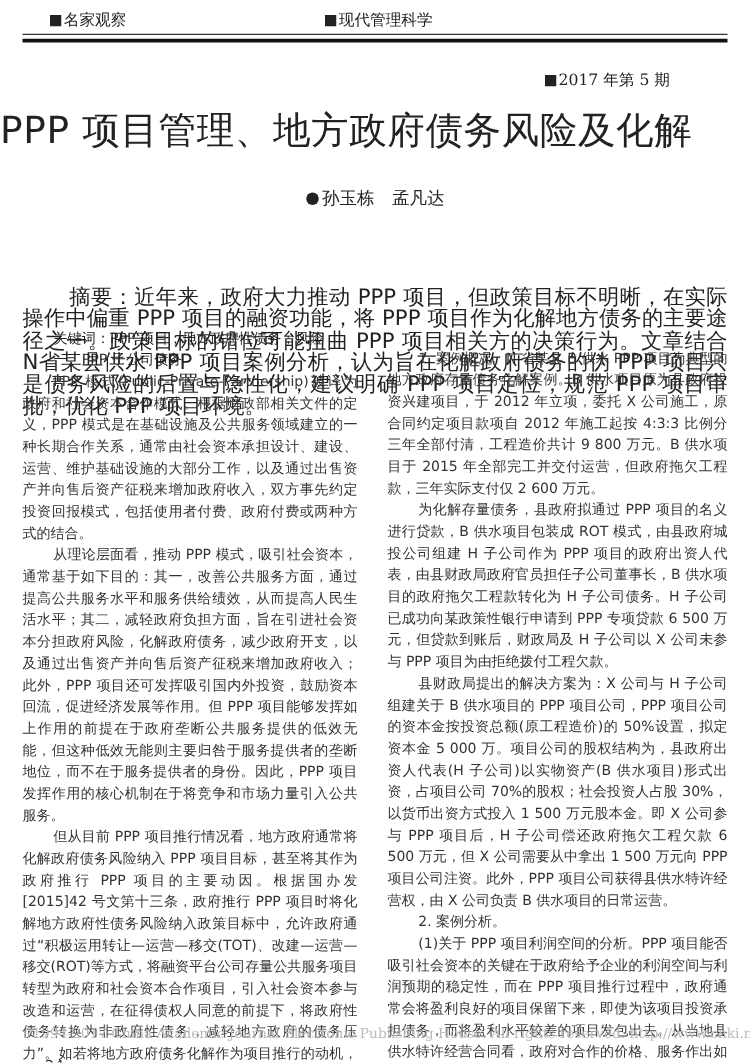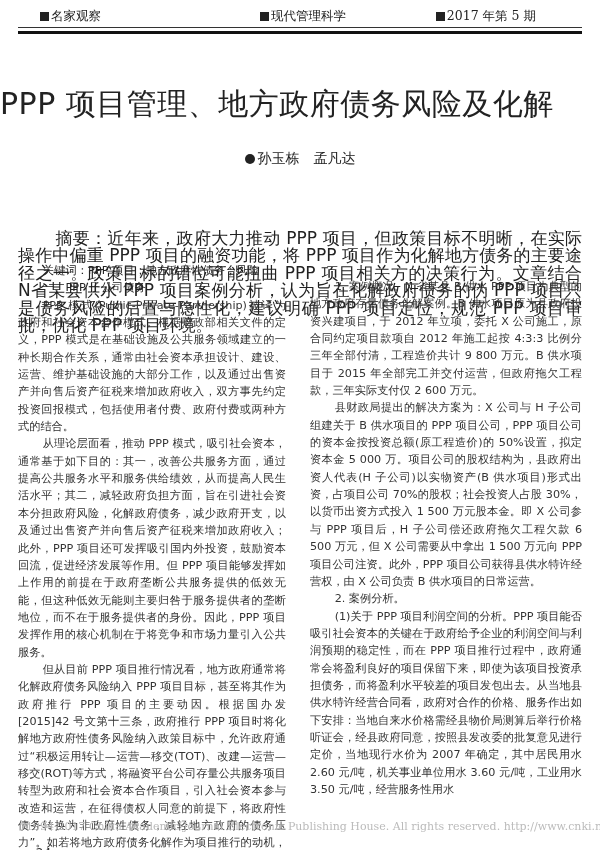--- a/index.html
+++ b/index.html
@@ -1,21 +1,21 @@
 <!DOCTYPE html>
 <html><head>
 <meta charset="utf-8">
 <style>
   html,body{margin:0;padding:0;background:#fff;}
   body{width:600px;height:850px;position:relative;overflow:hidden;color:#222;
        font-family:"DejaVu Sans","Liberation Sans",sans-serif;}
   .header{position:absolute;top:8px;left:40px;right:40px;height:18px;font-size:12.5px;color:#222;}
   .header .h-left{position:absolute;left:0;text-align:right;}
   .header .h-mid{position:absolute;left:220px;}
-  .header .h-right{position:absolute;right:24px;font-family:"DejaVu Serif","Liberation Serif",serif;}
+  .header .h-right{position:absolute;right:24px;font-family:"DejaVu Serif","Liberation Serif",serif;margin-top:48px;}
   .sq{display:inline-block;width:9px;height:9px;background:#222;margin-right:2px;vertical-align:-1px;}
   .rule1{position:absolute;top:27px;left:18px;right:18px;height:1px;background:#333;}
   .rule2{position:absolute;top:31px;left:18px;right:18px;height:3px;background:#111;}
   .title{position:absolute;top:84px;left:0;right:0;text-align:left;font-size:30px;letter-spacing:0.5px;color:#222;}
   .authors{position:absolute;top:150px;left:0;right:0;text-align:center;font-size:14px;color:#222;}
   .authors .dot{display:inline-block;width:10px;height:10px;border-radius:50%;background:#222;margin-right:3px;vertical-align:-1px;}
   .abstract{position:absolute;top:197px;left:18px;right:18px;font-size:17px;line-height:17.4px;text-indent:2.2em;text-align:justify;color:#222;margin-top:33px;}
   .col{position:absolute;top:268px;font-size:11.2px;line-height:17.35px;color:#333;text-align:justify;}
   .col.left{left:18px;width:268px;top:262px;}
   .col.right{left:310px;width:272px;top:278px;}
@@ -44,19 +44,20 @@
   <div class="kw">关键词：PPP 项目；地方政府性债务；风险</div>
   <div class="sec">一、PPP 子公司债务</div>
   <p>PPP 模式(Public-Private-Partnership)被译为政府和社会资本合作模式。根据财政部相关文件的定义，PPP 模式是在基础设施及公共服务领域建立的一种长期合作关系，通常由社会资本承担设计、建设、运营、维护基础设施的大部分工作，以及通过出售资产并向售后资产征税来增加政府收入，双方事先约定投资回报模式，包括使用者付费、政府付费或两种方式的结合。</p>
   <p>从理论层面看，推动 PPP 模式，吸引社会资本，通常基于如下目的：其一，改善公共服务方面，通过提高公共服务水平和服务供给绩效，从而提高人民生活水平；其二，减轻政府负担方面，旨在引进社会资本分担政府风险，化解政府债务，减少政府开支，以及通过出售资产并向售后资产征税来增加政府收入；此外，PPP 项目还可发挥吸引国内外投资，鼓励资本回流，促进经济发展等作用。但 PPP 项目能够发挥如上作用的前提在于政府垄断公共服务提供的低效无能，但这种低效无能则主要归咎于服务提供者的垄断地位，而不在于服务提供者的身份。因此，PPP 项目发挥作用的核心机制在于将竞争和市场力量引入公共服务。</p>
   <p>但从目前 PPP 项目推行情况看，地方政府通常将化解政府债务风险纳入 PPP 项目目标，甚至将其作为政府推行 PPP 项目的主要动因。根据国办发[2015]42 号文第十三条，政府推行 PPP 项目时将化解地方政府性债务风险纳入政策目标中，允许政府通过“积极运用转让—运营—移交(TOT)、改建—运营—移交(ROT)等方式，将融资平台公司存量公共服务项目转型为政府和社会资本合作项目，引入社会资本参与改造和运营，在征得债权人同意的前提下，将政府性债务转换为非政府性债务，减轻地方政府的债务压力”。如若将地方政府债务化解作为项目推行的动机，并贯彻到 PPP 项目的推行与管理中，则可能扭曲 PPP 项目发挥作用的机制。本文将结合调研获取的案例信息，分析实操中政府将债务化解作为推行 PPP 项目的主要目标时，将如何扭曲 PPP 项目的运营机理，以及这种扭曲行为将对地方政府债务化解带来何种风险。</p>
 
 </div>
 
 <div class="col right">
   <p>1. 案例概况。N 省某县 B 供水 PPP 项目为典型的地方政府存量债务化解案例。B 供水项目原为县政府投资兴建项目，于 2012 年立项，委托 X 公司施工，原合同约定项目款项自 2012 年施工起按 4:3:3 比例分三年全部付清，工程造价共计 9 800 万元。B 供水项目于 2015 年全部完工并交付运营，但政府拖欠工程款，三年实际支付仅 2 600 万元。</p>
+  <p>为化解存量债务，县政府拟通过 PPP 项目的名义进行贷款，B 供水项目包装成 ROT 模式，由县政府城投公司组建 H 子公司作为 PPP 项目的政府出资人代表，由县财政局政府官员担任子公司董事长，B 供水项目的政府拖欠工程款转化为 H 子公司债务。H 子公司已成功向某政策性银行申请到 PPP 专项贷款 6 500 万元，但贷款到账后，财政局及 H 子公司以 X 公司未参与 PPP 项目为由拒绝拨付工程欠款。</p>
   <p>县财政局提出的解决方案为：X 公司与 H 子公司组建关于 B 供水项目的 PPP 项目公司，PPP 项目公司的资本金按投资总额(原工程造价)的 50%设置，拟定资本金 5 000 万。项目公司的股权结构为，县政府出资人代表(H 子公司)以实物资产(B 供水项目)形式出资，占项目公司 70%的股权；社会投资人占股 30%，以货币出资方式投入 1 500 万元股本金。即 X 公司参与 PPP 项目后，H 子公司偿还政府拖欠工程欠款 6 500 万元，但 X 公司需要从中拿出 1 500 万元向 PPP 项目公司注资。此外，PPP 项目公司获得县供水特许经营权，由 X 公司负责 B 供水项目的日常运营。</p>
   <p>2. 案例分析。</p>
   <p>(1)关于 PPP 项目利润空间的分析。PPP 项目能否吸引社会资本的关键在于政府给予企业的利润空间与利润预期的稳定性，而在 PPP 项目推行过程中，政府通常会将盈利良好的项目保留下来，即使为该项目投资承担债务，而将盈利水平较差的项目发包出去。从当地县供水特许经营合同看，政府对合作的价格、服务作出如下安排：当地自来水价格需经县物价局测算后举行价格听证会，经县政府同意，按照县发改委的批复意见进行定价，当地现行水价为 2007 年确定，其中居民用水 2.60 元/吨，机关事业单位用水 3.60 元/吨，工业用水 3.50 元/吨，经营服务性用水</p>
 </div>
 
 <div class="watermark">?1994-2017 China Academic Journal Electronic Publishing House. All rights reserved.    http://www.cnki.net</div>
 <div class="page-num">– 24 –</div>
 
 </body></html>

